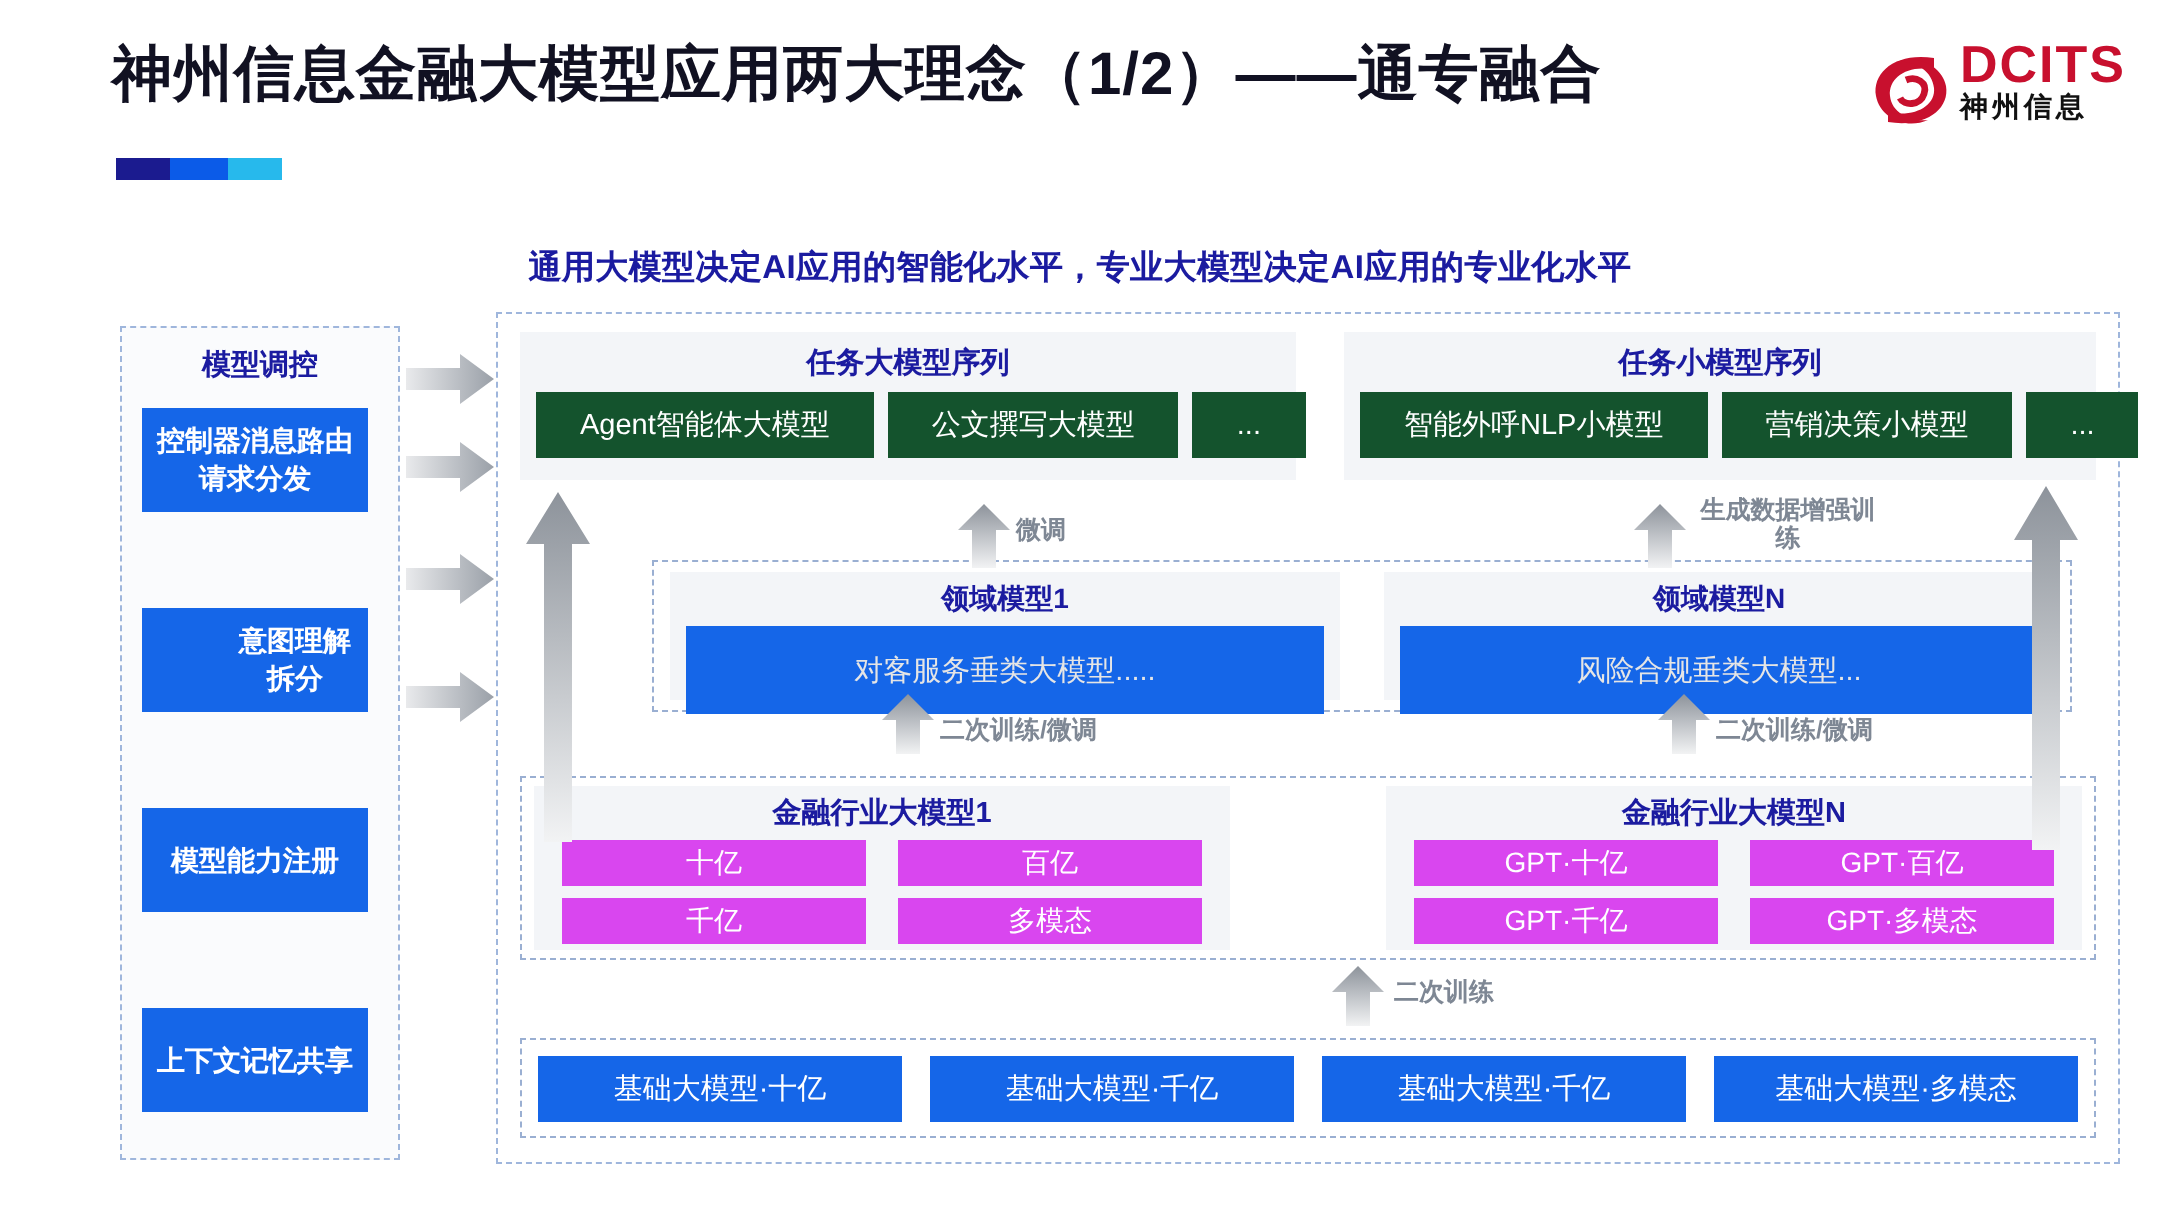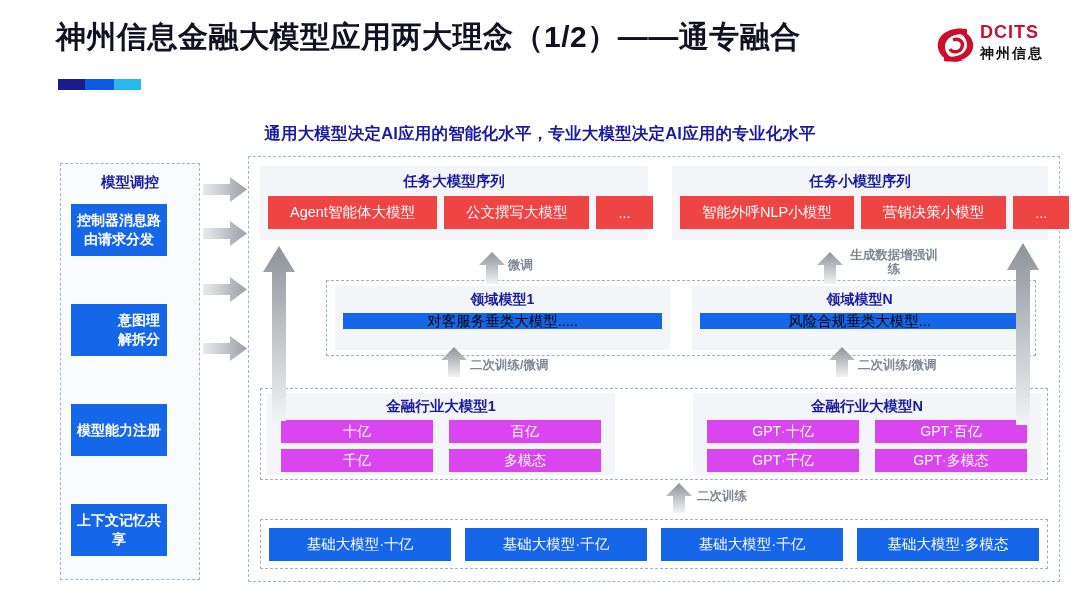--- a/index.html
+++ b/index.html
@@ -20,39 +20,39 @@
   .accent-bar { position:absolute; left:58px; top:79px; display:flex; height:11px; width:83px; }
   .accent-bar i { display:block; height:100%; }
   .accent-seg-1 { width: 33%; background:#1B1B8F; }
   .accent-seg-2 { width: 34%; background:#0B5BE8; }
   .accent-seg-3 { width: 33%; background:#27B9EC; }
 
   
   .logo { position:absolute; right:18px; top:20px; width:128px; height:52px; }
   .logo-mark { position:absolute; left:0; top:4px; width:44px; height:42px; }
   .logo-text { position:absolute; left:46px; top:0px; }
-  .logo-en { font-size:18px; font-weight:bold; color:#C8102E; letter-spacing:1px; line-height:24px; font-family:"Liberation Sans", sans-serif;}
+  .logo-en { font-size:26px; font-weight:bold; color:#C8102E; letter-spacing:1px; line-height:24px; font-family:"Liberation Sans", sans-serif;}
   .logo-cn { font-size:14px; font-weight:bold; color:#111; letter-spacing:2px; line-height:18px; }
 
   .subtitle {
     position:absolute; left:0; right:0; top:101px; text-align:center;
     font-size:16.5px; font-weight:bold; color:#1B1BA0; letter-spacing:0.2px;margin-top:22px;
   }
 
   
   .left-panel {
     position:absolute; left:60px; top:163px; width:140px; height:417px;
     border:1.6px dashed #9FB6DC; background:#FAFBFD;
   }
   .left-panel-title {
     text-align:center; font-size:14.5px; font-weight:bold; color:#1B1BA0;
     margin-top:9px;
   }
   .lp-item {
-    position:absolute; left:10px; width:96px;
+    position:absolute; left:10px; width:113px;
     background:#1566E8; color:#fff; font-size:14px; font-weight:bold;
     display:flex; align-items:center; justify-content:center; text-align:center;
     line-height:19px; padding:0 4px;
   }
   .lp-0 { top:40px; height:52px; }
   .lp-1 { top:140px; height:52px;padding-left:44px; }
   .lp-2 { top:240px; height:52px; }
   .lp-3 { top:340px; height:52px; }
 
   
@@ -63,39 +63,39 @@
   .outer-dash {
     position:absolute; left:0; top:0; width:100%; height:100%;
     border:1.6px dashed #9FB6DC;
   }
 
   
   .seq-panel { position:absolute; background:#F3F5F8; }
   .seq-title { text-align:center; font-size:14.5px; font-weight:bold; color:#1B1BA0; padding-top:6px; }
   .seq-row { display:flex; gap:7px; padding:5px 8px 8px 8px; }
   .chip {
-    background:#ef4444; color:#fff; font-size:14.5px;
+    background:#14532d; color:#fff; font-size:14.5px;
     height:33px; display:flex; align-items:center; justify-content:center;
     white-space:nowrap; padding:0 22px;
   }
 
   .seq-left  { left:12px;  top:10px;  width:388px; height:74px; }
   .seq-right { left:424px; top:10px;  width:376px; height:74px; }
 
   
   .domain-band {
     position:absolute; left:78px; top:124px; width:710px; height:76px;
     border:1.4px dashed #9AAFD2; background:#ffffff;
     display:flex; gap:22px; padding:5px 8px;
   }
   .domain-box { flex:1; background:#F3F5F8; position:relative; }
   .domain-title { text-align:center; font-size:14px; font-weight:bold; color:#1B1BA0; padding-top:5px; }
   .domain-chip {
-    margin:4px 8px 0 8px; background:#1566E8; color:#000000;
-    height:16px; display:flex; align-items:center; justify-content:center;
+    margin:4px 8px 0 8px; background:#1566E8; color:#e5e5e5;
+    height:44px; display:flex; align-items:center; justify-content:center;
     font-size:14.5px;
   }
 
   
   .industry-band {
     position:absolute; left:12px; top:232px; width:788px; height:92px;
     border:1.4px dashed #9AAFD2; background:#ffffff;
     display:flex; gap:78px; padding:4px 6px;
   }
   .industry-box { flex:1; background:#F3F5F8; padding:4px 14px 6px 14px; }

